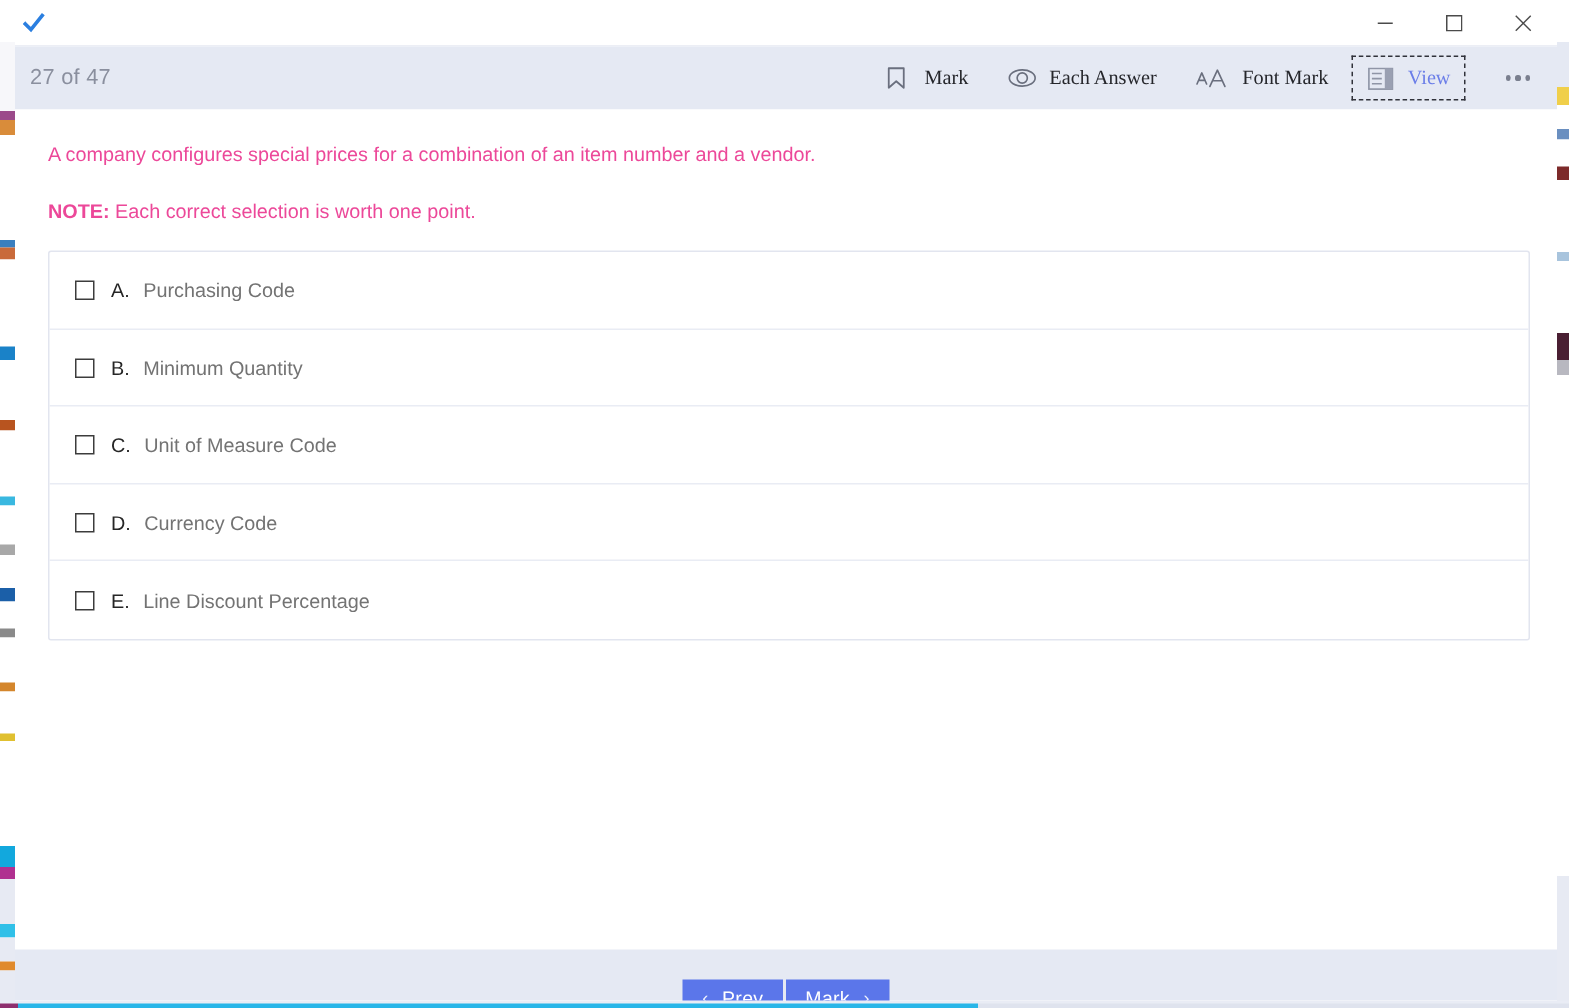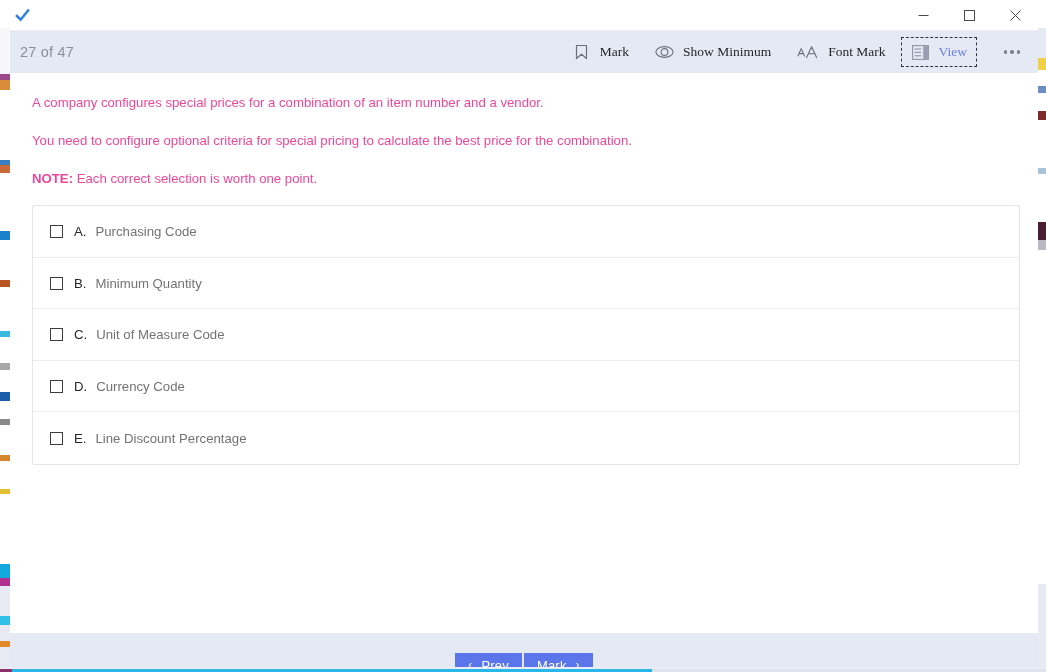--- a/index.html
+++ b/index.html
@@ -271,21 +271,21 @@
         <span>Mark</span>
       </div>
 
       <div class="tb-item">
         <span class="tb-icon">
           <svg width="19" height="14" viewBox="0 0 19 14">
             <ellipse cx="9.5" cy="7" rx="8.6" ry="5.4" fill="none" stroke="currentColor" stroke-width="1.1"></ellipse>
             <ellipse cx="9.5" cy="7" rx="3.4" ry="3.4" fill="none" stroke="currentColor" stroke-width="1.1"></ellipse>
           </svg>
         </span>
-        <span>Show Minimum</span>
+        <span>Each Answer</span>
       </div>
 
       <div class="tb-item">
         <span class="tb-icon" style="width:22px;">
           <svg width="22" height="15" viewBox="0 0 22 15">
             <path d="M1 11 L4.2 3.6 L7.4 11 M2.3 8.6 H6.1" fill="none" stroke="currentColor" stroke-width="1.1" stroke-linecap="round" stroke-linejoin="round"></path>
             <path d="M9.6 12.6 L14.6 1.8 L19.6 12.6 M11.6 8.8 H17.6" fill="none" stroke="currentColor" stroke-width="1.1" stroke-linecap="round" stroke-linejoin="round"></path>
           </svg>
         </span>
         <span>Font Mark</span>
@@ -309,21 +309,20 @@
         <span class="dot"></span>
         <span class="dot"></span>
       </div>
 
     </div>
   </div>
 
   <div id="content">
 
     <p class="q-para">A company configures special prices for a combination of an item number and a vendor.</p>
-    <p class="q-para">You need to configure optional criteria for special pricing to calculate the best price for the combination.</p>
 
     <p class="q-para" id="note-para">
       <b>NOTE:</b><span> Each correct selection is worth one point.</span>
     </p>
 
     <div id="options-box">
 
       <div class="option-row">
         <span class="opt-checkbox"></span>
         <span class="opt-letter">A.</span>

